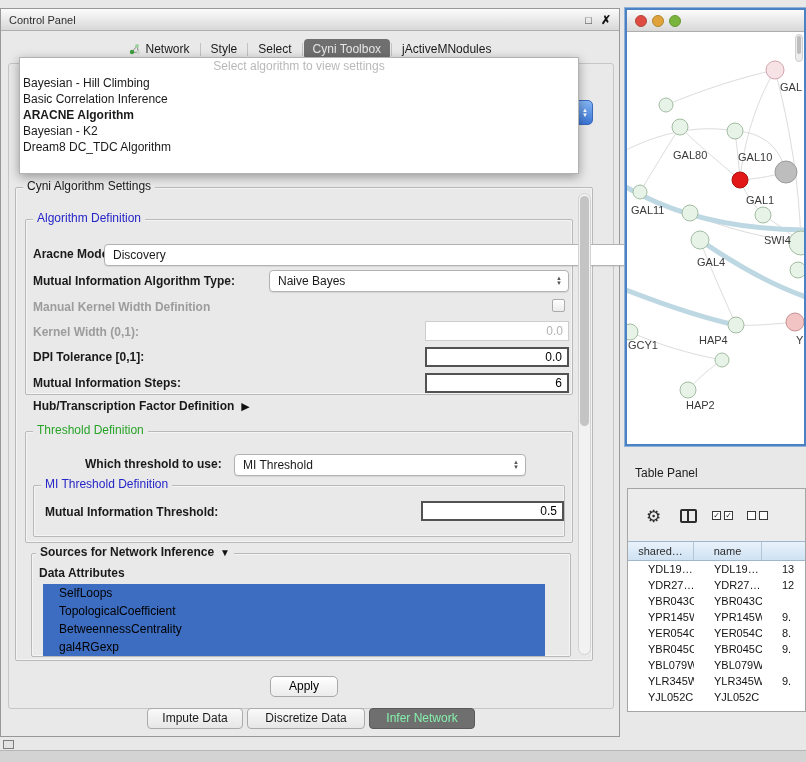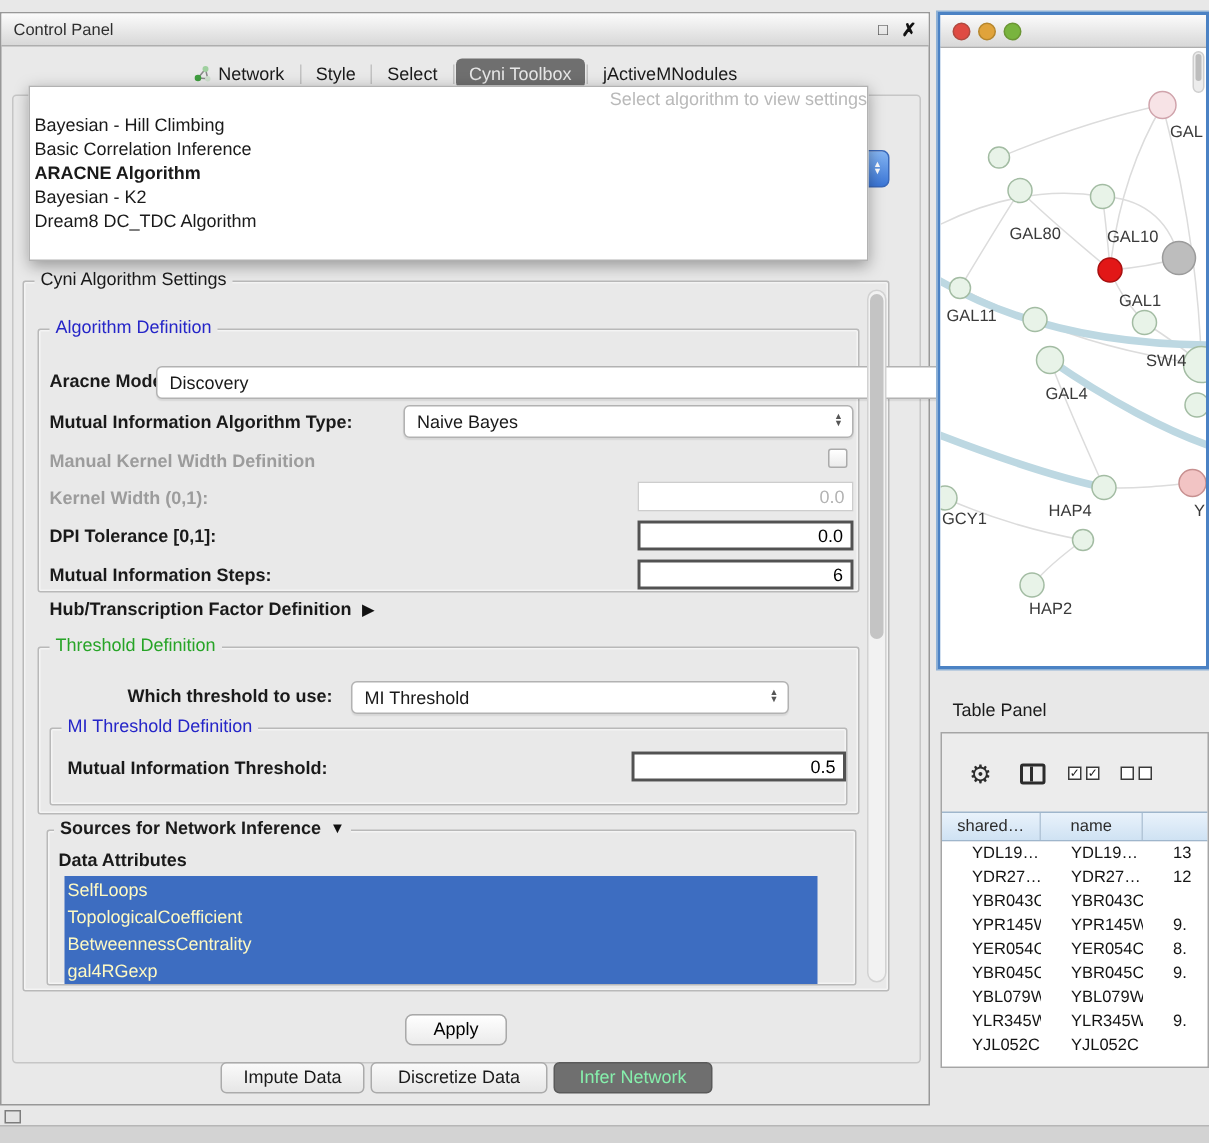--- a/index.html
+++ b/index.html
@@ -18,29 +18,29 @@
   .group { position:absolute; }
   .gborder { position:absolute; inset:0; border:1px solid #b9b9b9; border-radius:2px; box-shadow:inset 0 0 0 1px #f4f4f4; }
   .gtitle { position:absolute; top:-8px; left:8px; background:#e9e9e9; padding:0 4px; font-size:12px; white-space:nowrap; }
   
   .combo { position:absolute; height:22px; background:#fff; border:1px solid #b2b2b2; border-radius:4px; display:flex; align-items:center; font-size:12px; padding-left:8px; box-shadow:0 1px 1px rgba(0,0,0,.08); }
   .combo .arrows { margin-left:auto; margin-right:6px; display:flex; flex-direction:column; line-height:5px; font-size:6px; color:#555; }
   .tfield { position:absolute; height:20px; background:#fff; font-size:12px; text-align:right; padding-right:5px; font-family:"Liberation Sans",sans-serif; }
   .tfield.dark { border:2px solid #525252; }
   .tfield.lite { border:1px solid #cdcdcd; color:#b3b3b3; }
   .checkbox { position:absolute; width:13px; height:13px; border:1px solid #ababab; border-radius:2px; background:linear-gradient(#ffffff,#ebebeb); }
-  .attr-item { height:18px; line-height:18px; background:#3d6dc1; color:#fef9c3; font-size:12px; padding-left:2px; }
+  .attr-item { height:18px; line-height:18px; background:#3d6dc1; color:#000000; font-size:12px; padding-left:16px; }
   .vtrack { position:absolute; background:#f2f2f2; border:1px solid #d2d2d2; border-radius:7px; }
   .vthumb { position:absolute; left:1px; right:1px; background:#c4c4c4; border-radius:6px; }
   .btn { position:absolute; border:1px solid #a9a9a9; border-radius:5px; background:linear-gradient(#ffffff,#ebebeb); font-size:12px; text-align:center; line-height:19px; }
   .seg { position:absolute; height:21px; border:1px solid #ababab; border-radius:4px; background:linear-gradient(#fafafa,#e6e6e6); font-size:12px; text-align:center; line-height:19px; }
   .seg.active { background:#6f6f6f; color:#86efac; border-color:#5a5a5a; }
   
   .menu { position:absolute; background:#fff; border:1px solid #b2b2b2; box-shadow:0 3px 10px rgba(0,0,0,.35); z-index:40; font-size:12px; }
-  .menu .prompt { text-align:right; color:#b9b9b9; line-height:17px; }
+  .menu .prompt { text-align:center; color:#b9b9b9; line-height:17px; }
   .menu .mi { line-height:16px; padding-left:3px; white-space:nowrap; }
   
   .th { display:flex; align-items:center; justify-content:center; border-right:1px solid #b3c6d8; color:#2c2c2c; }
   .trow { display:flex; height:16px; line-height:16px; }
   .td { padding-left:20px; overflow:hidden; white-space:nowrap; }
   .mini-cb { display:inline-block; width:9px; height:9px; border:1px solid #3a3a3a; font-size:8px; line-height:8px; text-align:center; color:#222; background:#fff; }
   svg text { font:11px "Liberation Sans",sans-serif; fill:#3a3a3a; }
 </style>
 </head>
 <body>

